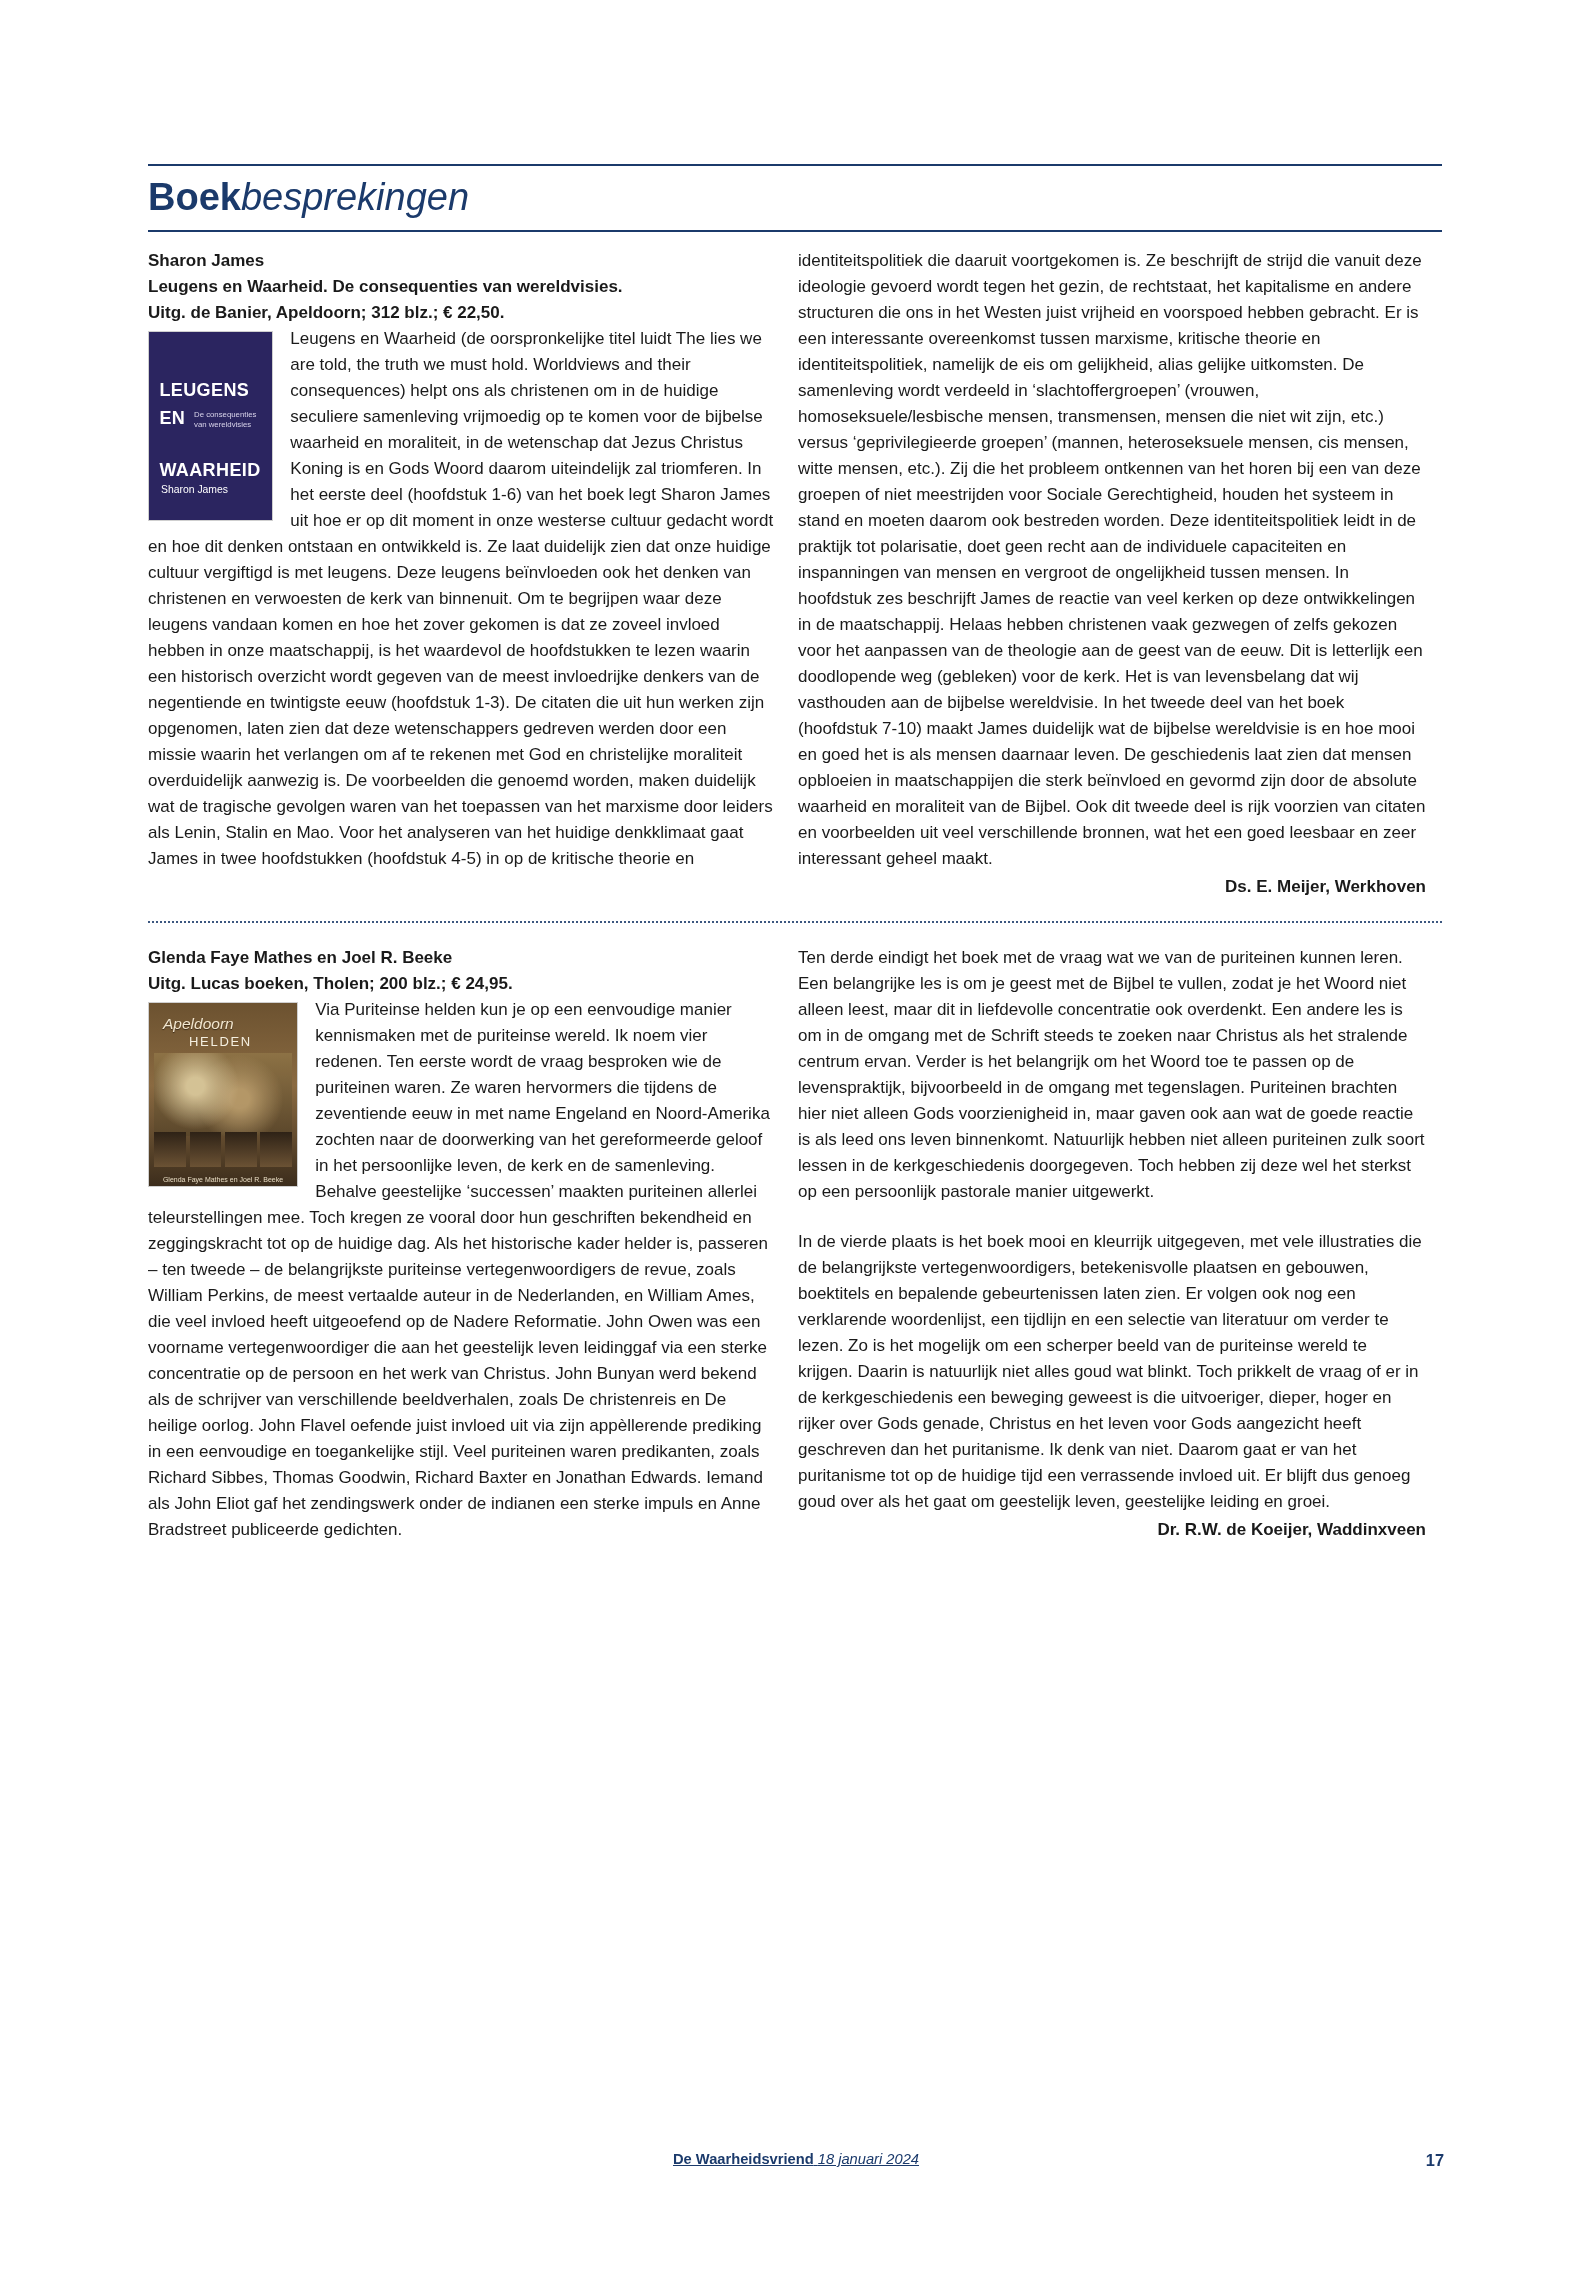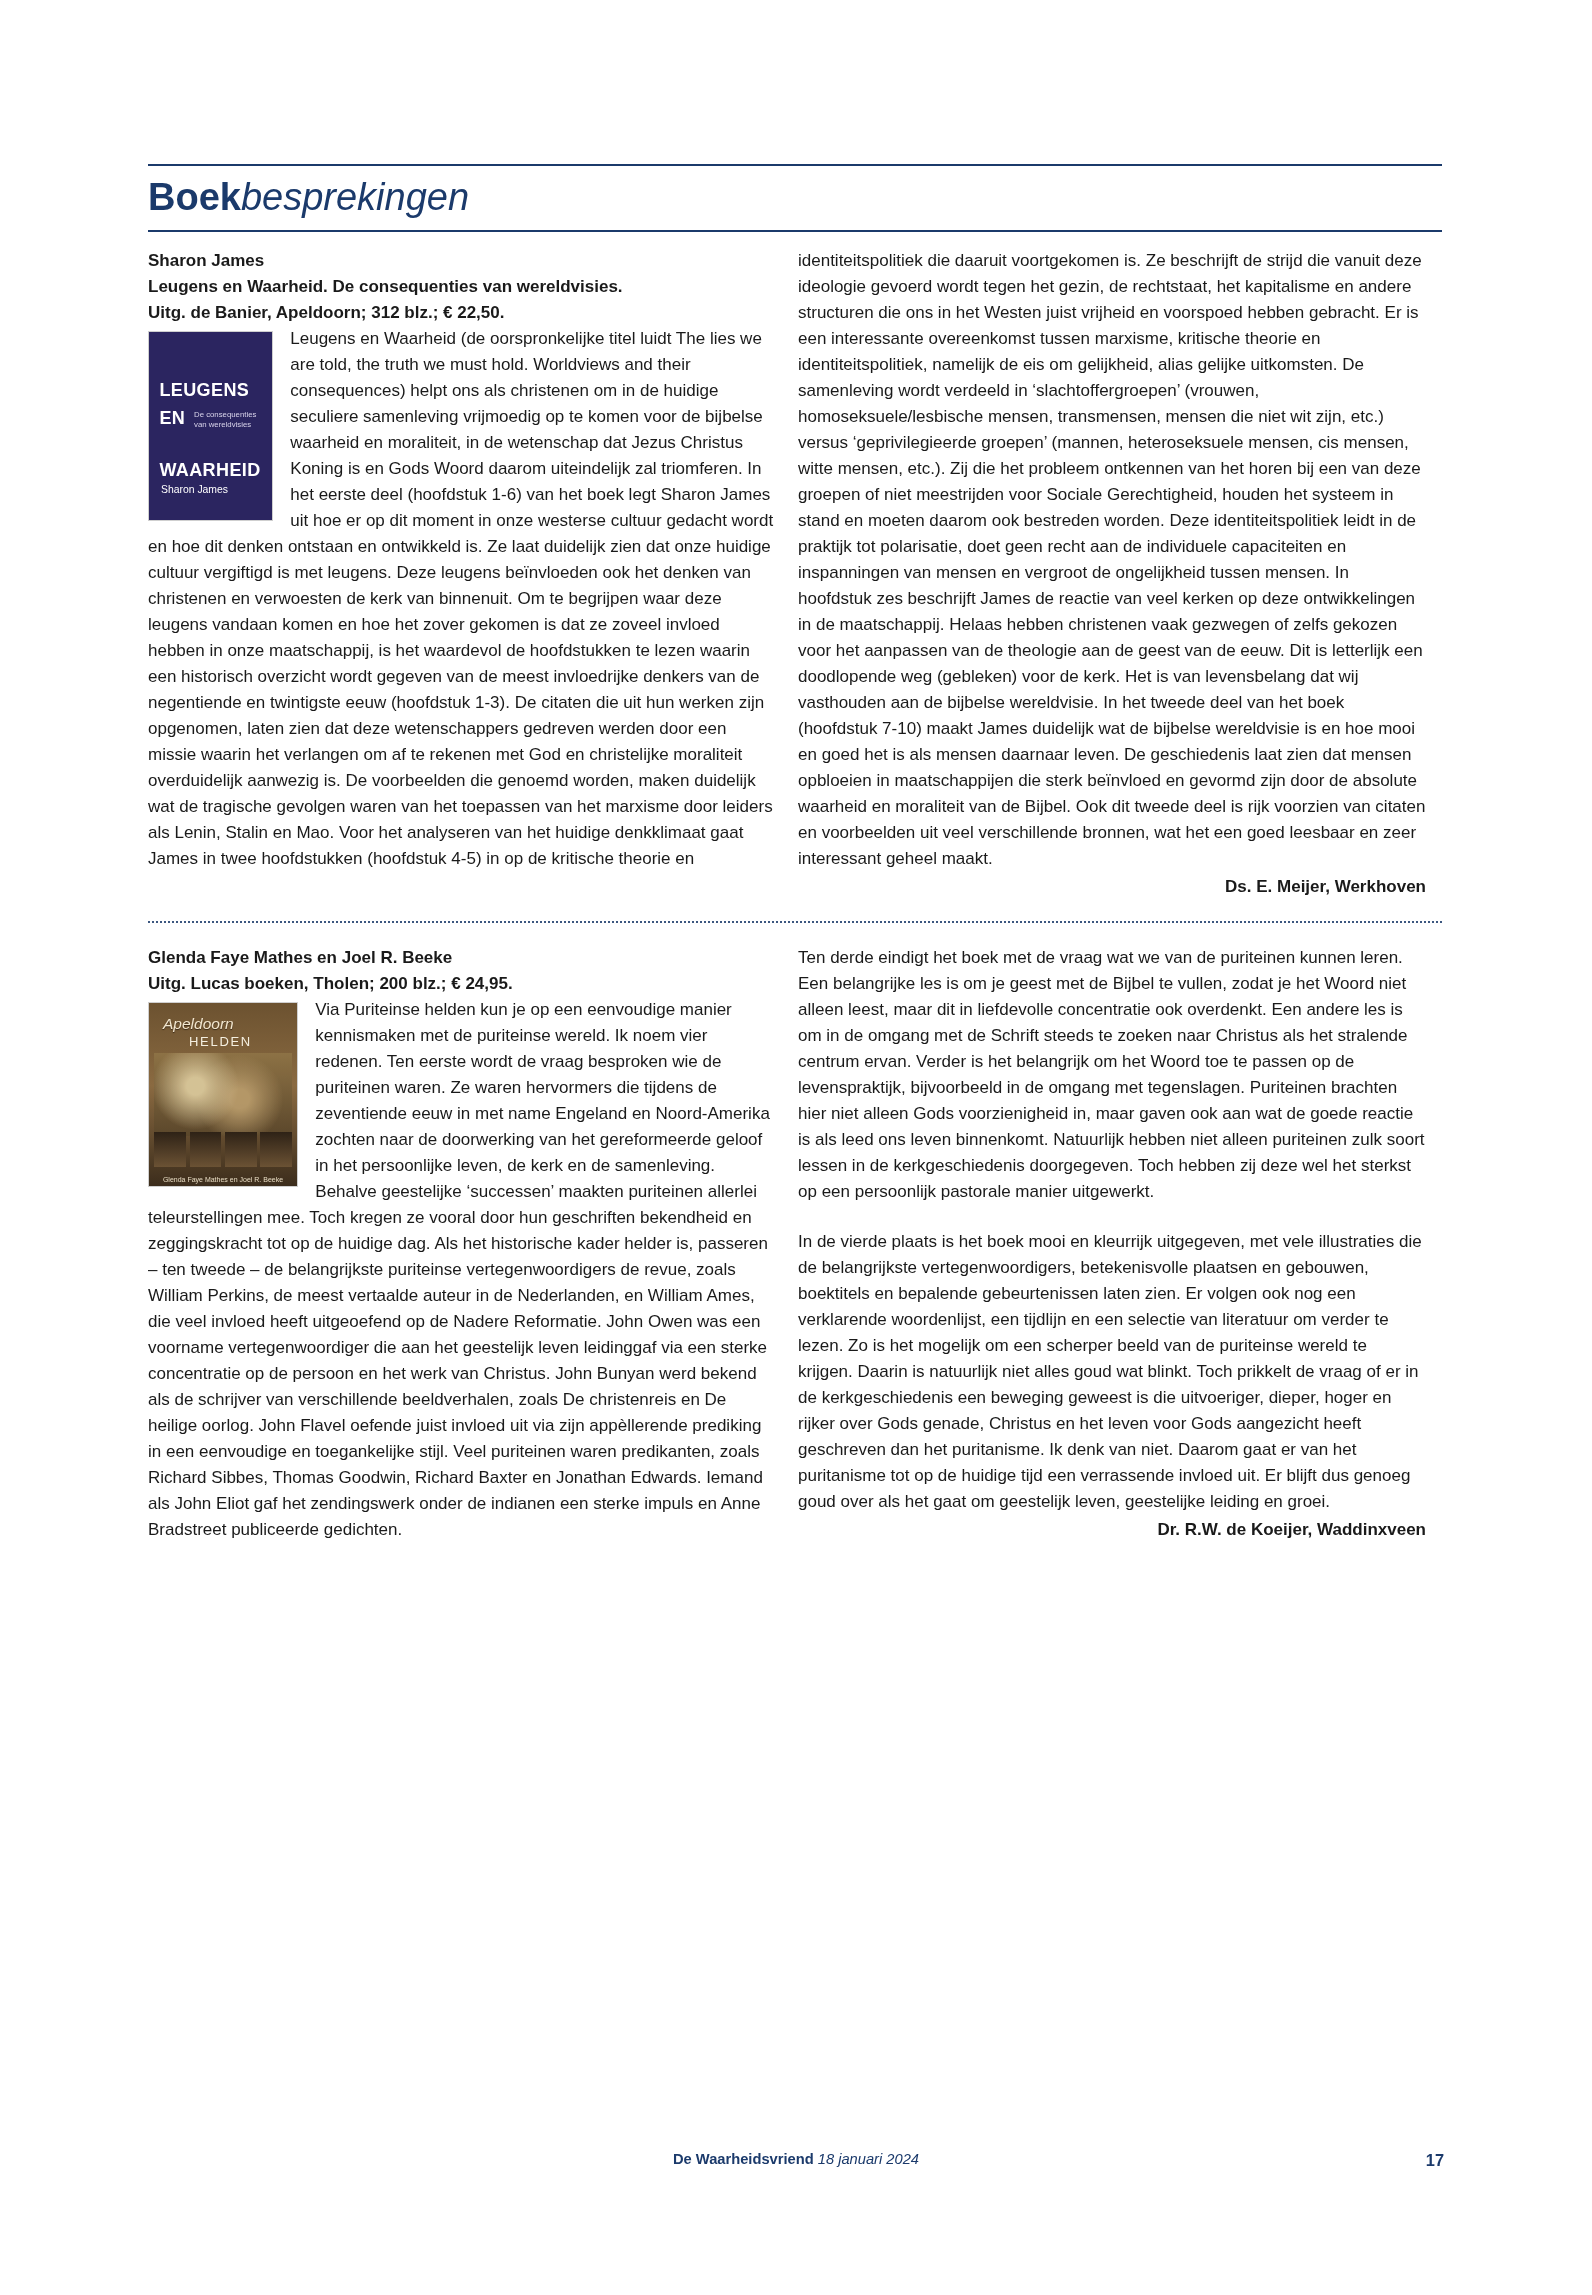--- a/index.html
+++ b/index.html
@@ -203,20 +203,21 @@
     right: 148px;
     bottom: 128px;
     display: flex;
     align-items: baseline;
     justify-content: center;
     font-size: 14.7px;
     color: #1b3a6b;
   }
   .footer-center {
     font-weight: bold;
+    text-decoration: underline;
   }
   .footer-center .date {
     font-weight: normal;
     font-style: italic;
   }
   .page-number {
     position: absolute;
     right: 0;
     font-weight: bold;
     color: #1b3a6b;

